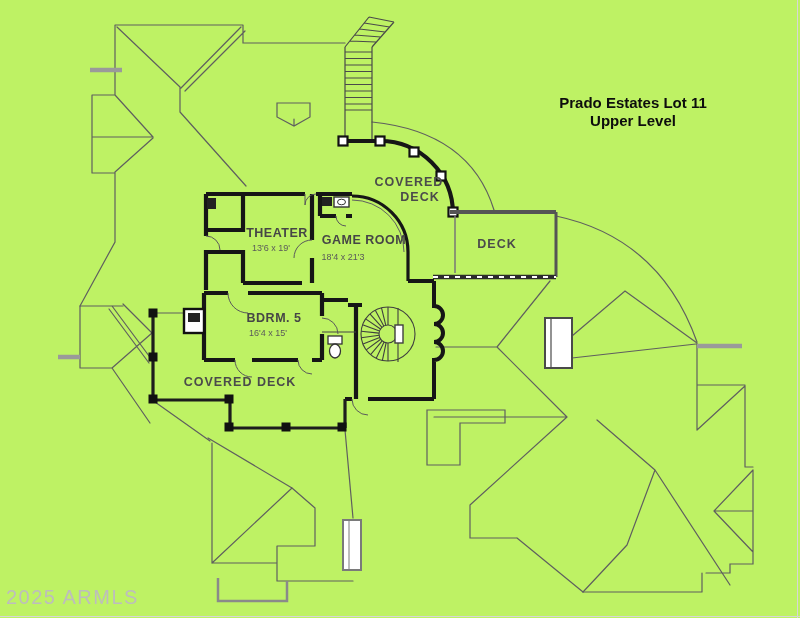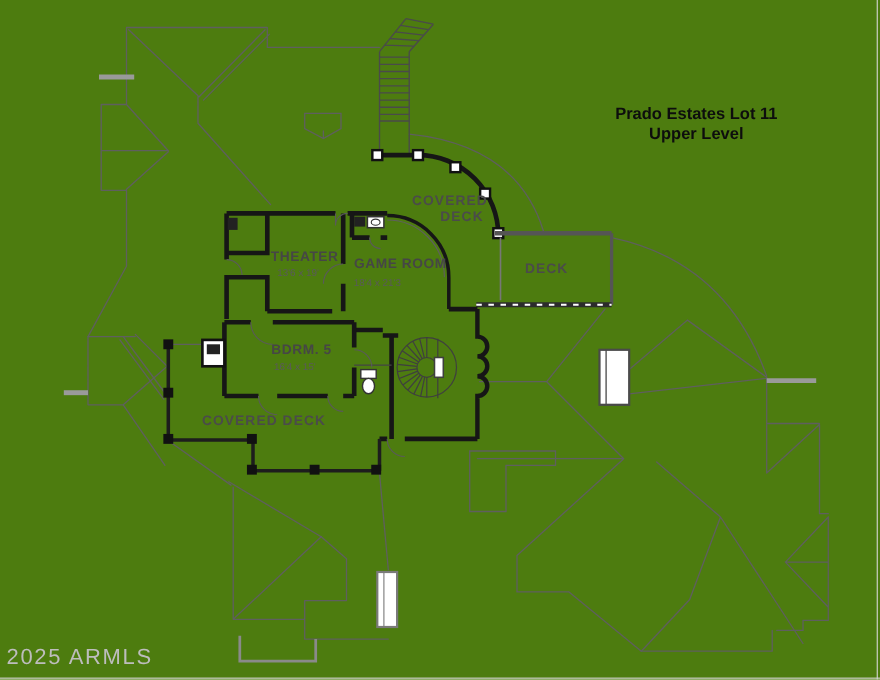--- a/index.html
+++ b/index.html
@@ -1,16 +1,16 @@
 <!DOCTYPE html>
 <html><head>
 <meta charset="utf-8">
 <style>
   html,body{margin:0;padding:0;background:#ffffff;}
-  .canvas{position:relative;width:800px;height:618px;background:#4d7c0f;overflow:hidden;
+  .canvas{position:relative;width:800px;height:618px;background:#bef264;overflow:hidden;
           font-family:"Liberation Sans", sans-serif;}
   svg{display:block;}
   .edge{position:absolute;background:#d6d6d6;}
   text{font-family:"Liberation Sans", sans-serif;}
   .room-name{font-size:12.5px;font-weight:bold;fill:#464646;letter-spacing:.5px;}
   .room-dims{font-size:9px;fill:#5a5a5a;}
   .deck-label{font-size:12.5px;font-weight:bold;fill:#4b4b4b;letter-spacing:1px;}
   .plan-title{font-size:15px;font-weight:bold;fill:#0d0d0d;}
   .watermark{font-size:20px;fill:#bdbdbd;letter-spacing:1.5px;}
 </style>

